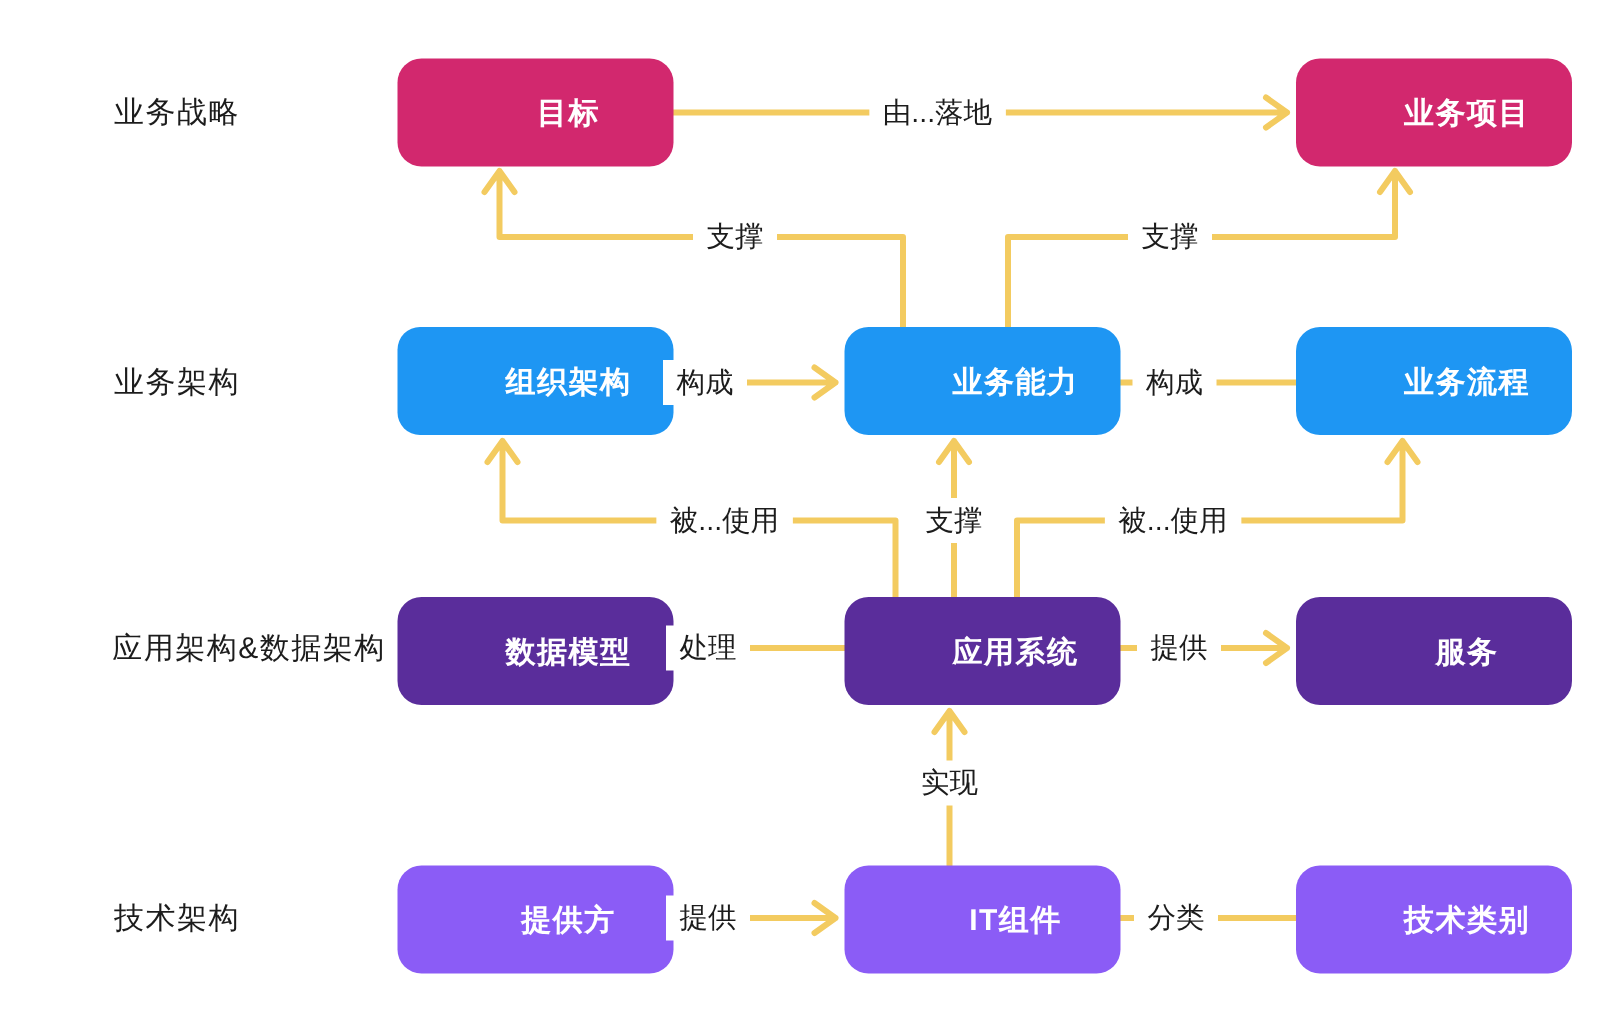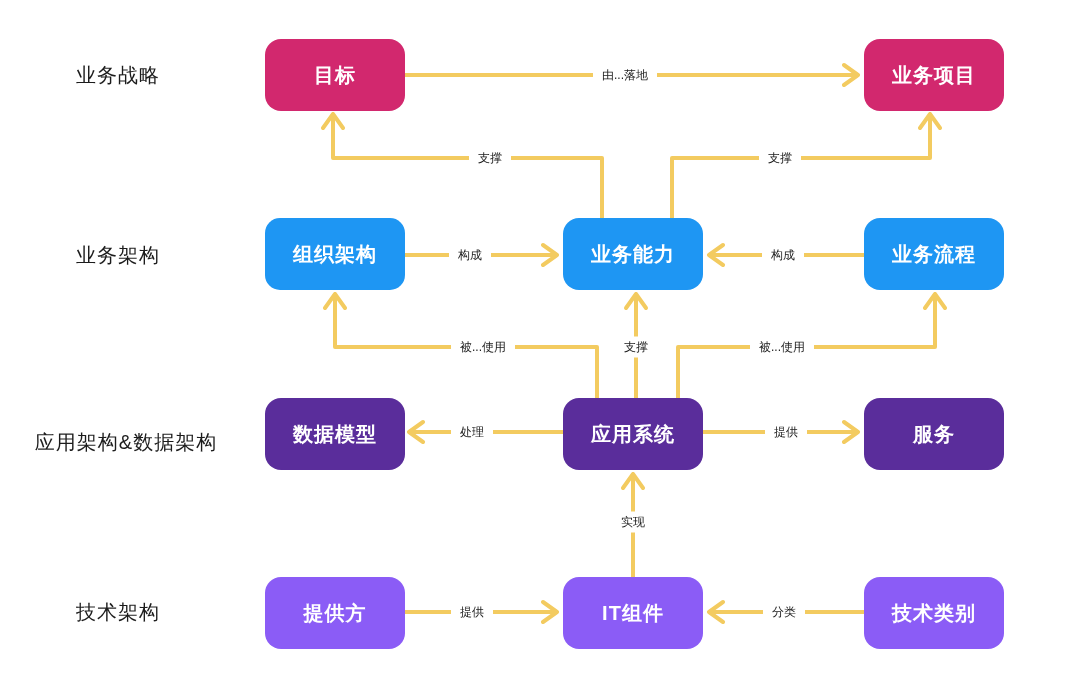--- a/index.html
+++ b/index.html
@@ -41,49 +41,50 @@
     height: 72px;
     border-radius: 16px;
     display: flex;
     align-items: center;
     justify-content: center;
     color: #ffffff;
     font-size: 20px;
     font-weight: 600;
     letter-spacing: 1px;
     white-space: nowrap;
+    padding-left: 44px;
   }
   .node.pink   { background: #D2286E; }
   .node.blue   { background: #1E96F3; }
   .node.purple { background: #5A2D9B; }
   .node.teal   { background: #8b5cf6; }
 
   .pos-r1c1 { left: 265px; top: 39px;  }
   .pos-r1c3 { left: 864px; top: 39px;  }
   .pos-r2c1 { left: 265px; top: 218px; border-radius: 15px; }
   .pos-r2c2 { left: 563px; top: 218px; }
   .pos-r2c3 { left: 864px; top: 218px; }
   .pos-r3c1 { left: 265px; top: 398px; }
   .pos-r3c2 { left: 563px; top: 398px; }
   .pos-r3c3 { left: 864px; top: 398px; }
   .pos-r4c1 { left: 265px; top: 577px; }
   .pos-r4c2 { left: 563px; top: 577px; }
   .pos-r4c3 { left: 864px; top: 577px; }
 
   .row-y1 { top: 75px;  }
   .row-y2 { top: 255px; }
-  .row-y3 { top: 442px; }
+  .row-y3 { top: 432px; margin-left: 40px; }
   .row-y4 { top: 612px; }
 
   .edge-label {
     position: absolute;
     transform: translate(-50%, -50%);
     background: #ffffff;
     padding: 2px 9px;
-    font-size: 12px;
+    font-size: 19px;
     font-weight: 500;
     color: #1c1c1c;
     white-space: nowrap;
   }
   .el-1  { left: 625px; top: 75px;  }
   .el-2  { left: 490px; top: 158px; }
   .el-3  { left: 780px; top: 158px; }
   .el-4  { left: 470px; top: 255px; }
   .el-5  { left: 783px; top: 255px; }
   .el-6  { left: 483px; top: 347px; }

